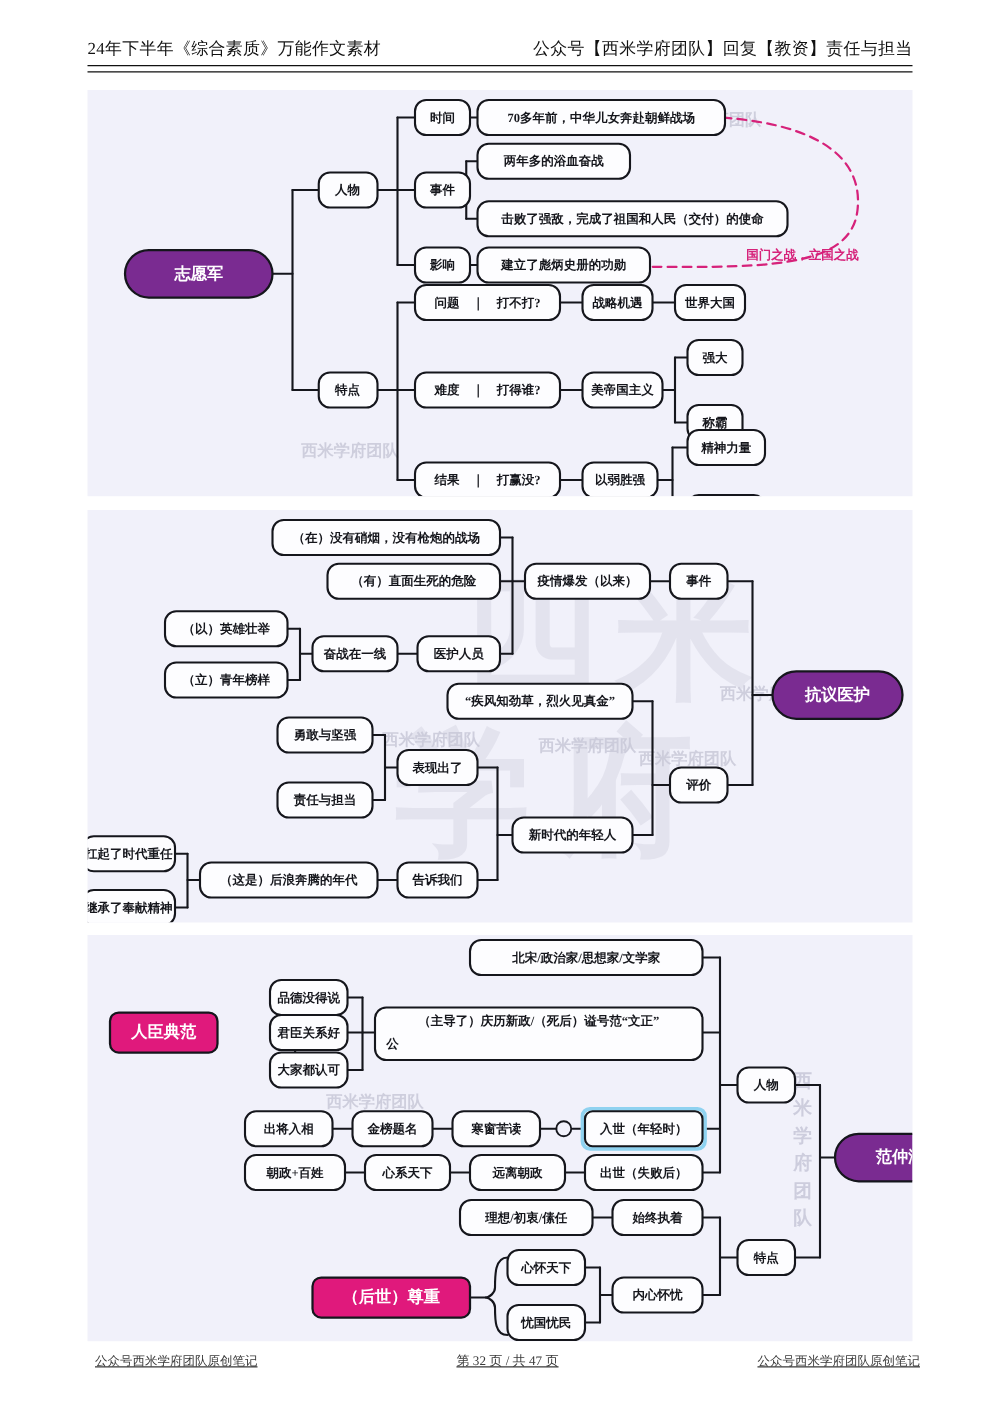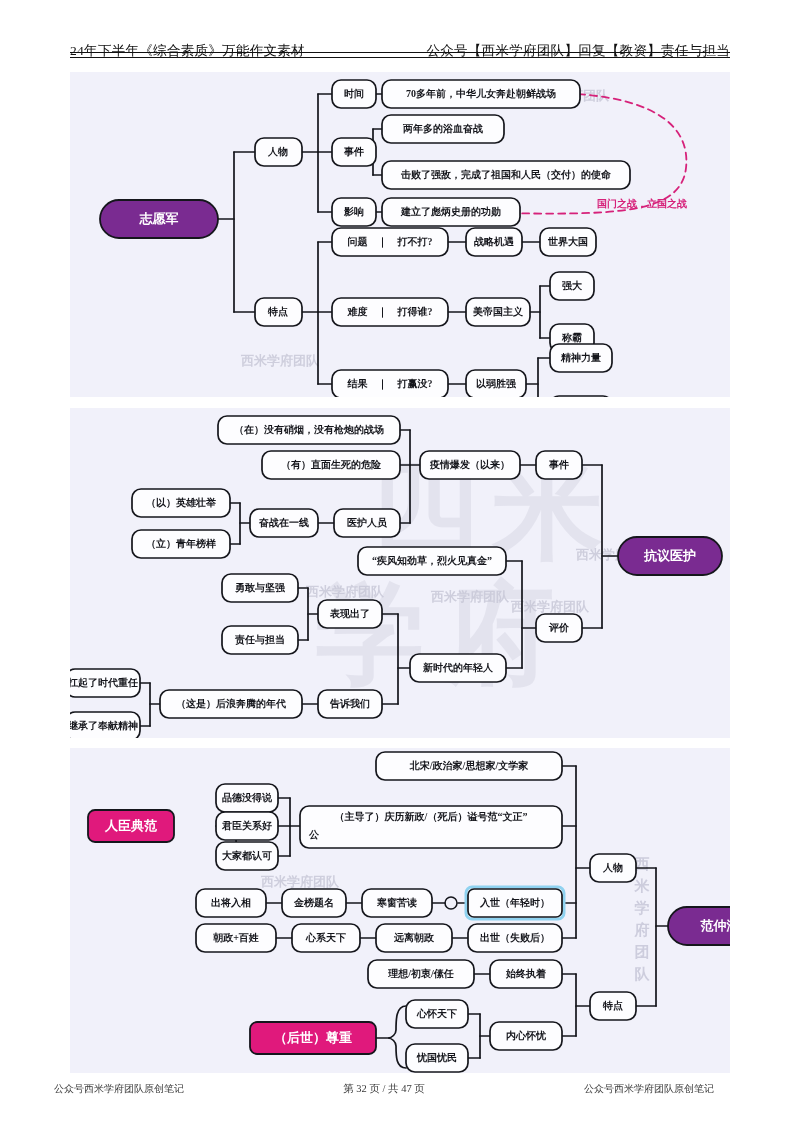--- a/index.html
+++ b/index.html
@@ -8,34 +8,34 @@
     background:#ffffff;
     font-family:"Liberation Serif","DejaVu Serif",serif;
     color:#111;
     position:relative;
     overflow:hidden;
   }
   .page{position:absolute;inset:0;}
 
   
   .header{
-    position:absolute;left:70px;top:42px;width:660px;
+    position:absolute;left:70px;top:30px;width:660px;
     display:flex;justify-content:space-between;align-items:flex-end;
     font-size:13.5px;letter-spacing:.3px;color:#111;
   }
   .header-rule{
     position:absolute;left:70px;top:52px;width:660px;height:4px;
     border-top:1.6px solid #111;border-bottom:1.6px solid #111;
   }
 
   
   .footer{
-    position:absolute;left:54px;top:1082px;width:660px;
+    position:absolute;left:76px;top:1082px;width:660px;
     display:flex;justify-content:space-between;align-items:center;
-    font-size:10px;color:#3a3a3a;
+    font-size:10px;color:#3a3a3a;text-decoration:underline;
   }
   .footer > div{white-space:nowrap;}
   .footer-center{font-size:10.5px;}
 
   
   .panel{
     position:absolute;left:70px;width:660px;
     background:#f1f1fa;
     overflow:hidden;
   }

